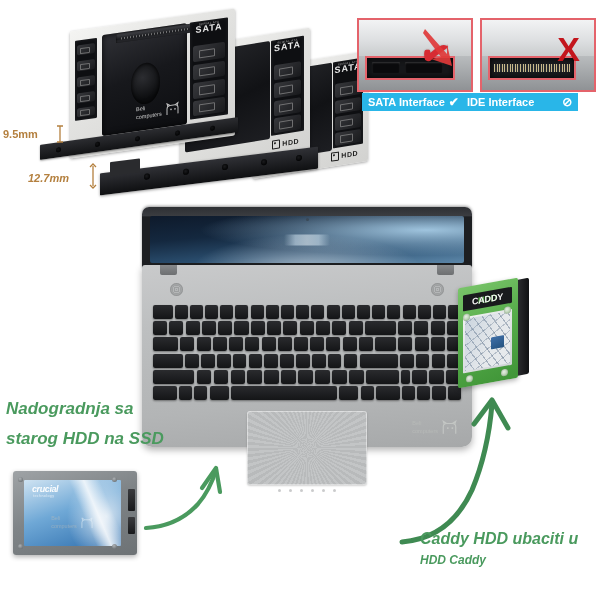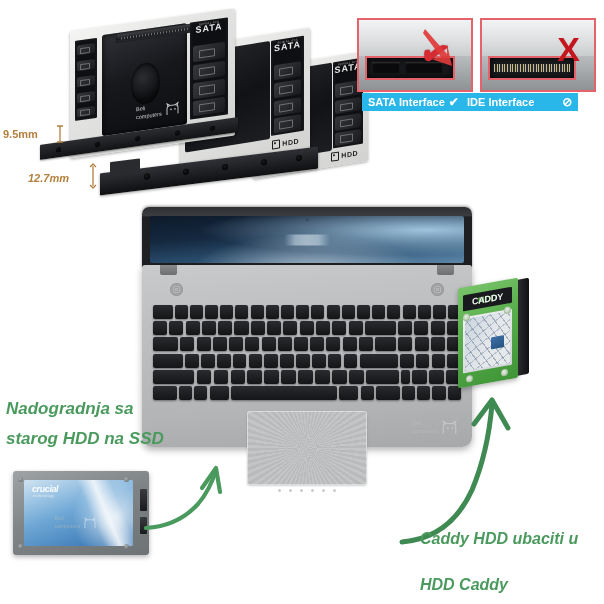--- a/index.html
+++ b/index.html
@@ -600,21 +600,21 @@
       <div class="gc-pcb"></div>
       <div class="gc-chip"></div>
     </div>
     <div class="gc-screw" style="left:5px;top:27px;"></div>
     <div class="gc-screw" style="right:7px;top:27px;"></div>
     <div class="gc-screw" style="left:8px;bottom:4px;"></div>
     <div class="gc-screw" style="right:10px;bottom:4px;"></div>
     <div class="gc-rail"></div>
   </div>
 
-  <div class="ssd" style="left:13px;top:471px;width:136px;height:84px;">
+  <div class="ssd" style="left:13px;top:471px;width:124px;height:84px;">
     <div class="ssd-shell"></div>
     <div class="ssd-label">
       <div class="swoosh"></div>
       <div class="brand">crucial</div>
       <div class="brandsub">technology</div>
       <div class="watermark wm-dark" style="left:28%;bottom:16px;opacity:.55;">
         <div class="wm-txt">
           <span>Beli</span>
           <span>computers</span>
         </div>
@@ -639,15 +639,15 @@
 
   <svg class="arrowsvg" style="left:398px;top:370px;" width="130" height="180" viewBox="0 0 130 180">
     <path d="M4 172 Q52 168 74 120 Q90 82 94 34" fill="none" stroke="#3f8a52" stroke-width="5" stroke-linecap="round"></path>
     <path d="M94 30 L76 54 M94 30 L110 58" fill="none" stroke="#3f8a52" stroke-width="5" stroke-linecap="round"></path>
   </svg>
 
   <div class="greentext" style="left:6px;top:398px;">Nadogradnja sa</div>
   <div class="greentext" style="left:6px;top:404px;margin-top:24px;">starog HDD na SSD</div>
 
   <div class="greentext" style="left:420px;top:528px;font-size:16px;">Caddy HDD ubaciti u</div>
-  <div class="greentext" style="left:420px;top:574px;font-size:16px;">HDD Caddy</div>
+  <div class="greentext" style="left:420px;top:549px;font-size:12px;">HDD Caddy</div>
 
 </div>
 
 </body></html>

